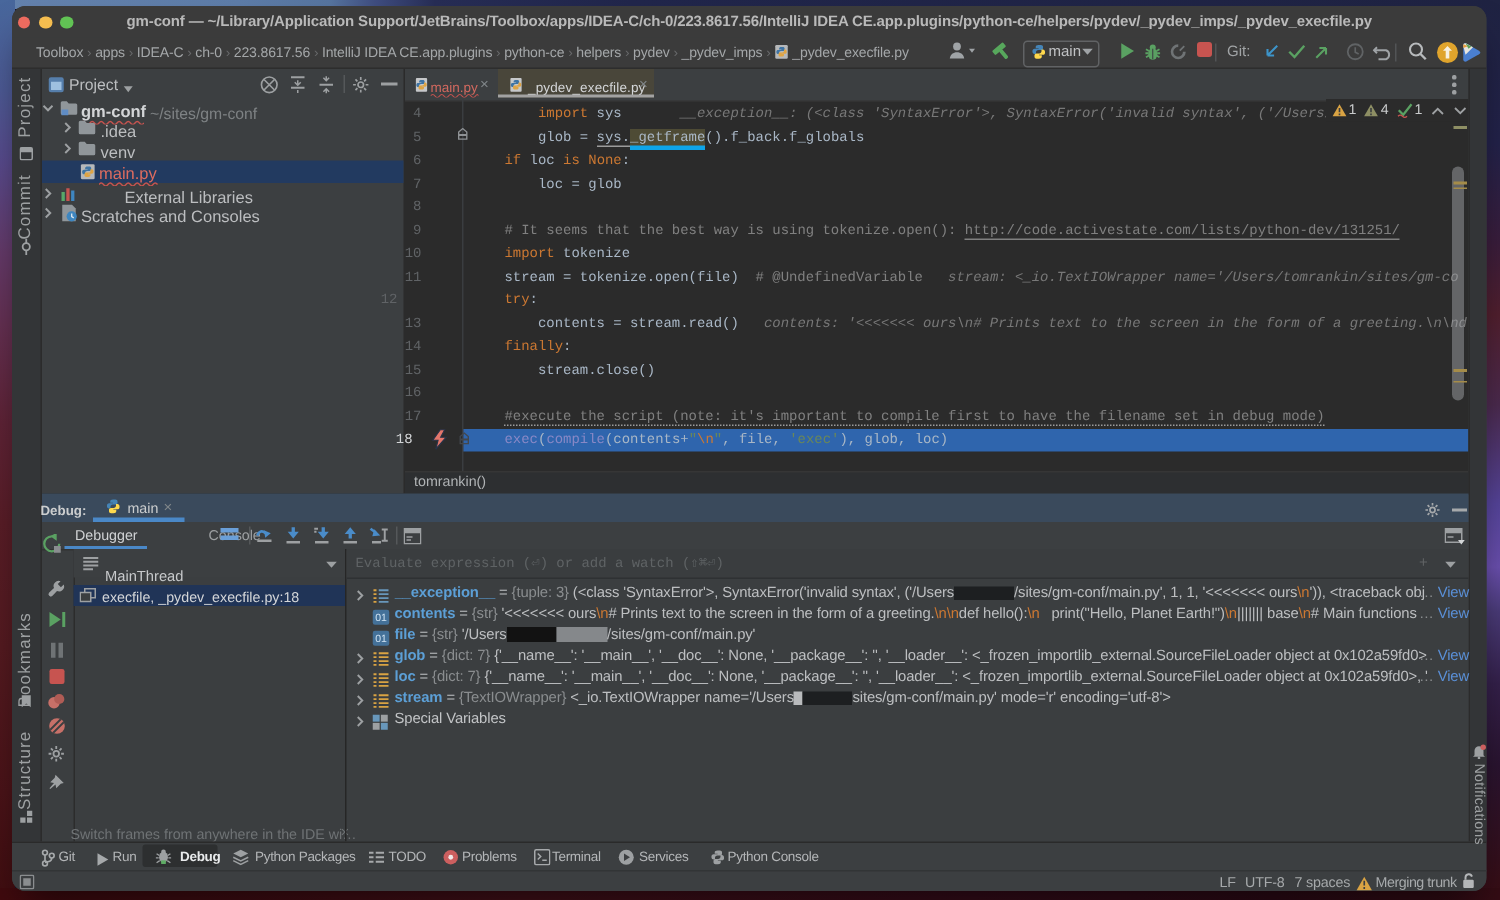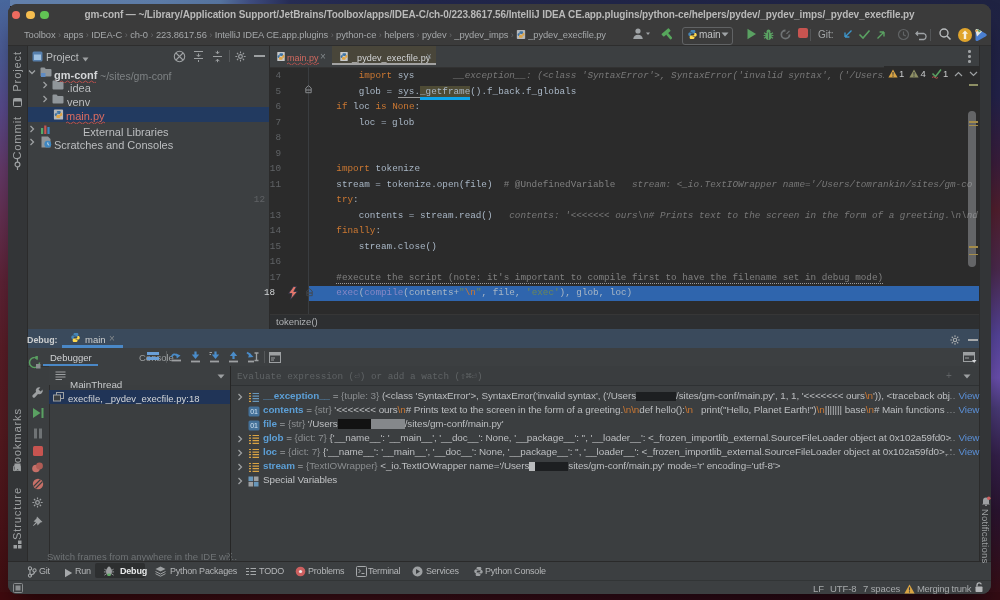--- a/index.html
+++ b/index.html
@@ -294,20 +294,21 @@
     <div class="abs mono" style="left:250px;top:219.0px;width:23px;text-align:right;font-size:9.3px;line-height:15.5px;color:#606366;">14</div>
     <div class="abs mono" style="left:250px;top:234.5px;width:23px;text-align:right;font-size:9.3px;line-height:15.5px;color:#606366;">15</div>
     <div class="abs mono" style="left:250px;top:250.0px;width:23px;text-align:right;font-size:9.3px;line-height:15.5px;color:#606366;">16</div>
     <div class="abs mono" style="left:250px;top:265.5px;width:23px;text-align:right;font-size:9.3px;line-height:15.5px;color:#606366;">17</div>
     <div class="abs mono" style="left:250px;top:281.0px;width:23px;text-align:center;font-size:9.3px;line-height:15.5px;color:#d3d5d7;">18</div>
 
     <div class="abs mono" style="left:306px;top:64.0px;font-size:9.3px;line-height:15.5px;color:#a9b7c6;white-space:pre;">        <span style="color:#cc7832">import</span> sys       <span style="color:#787878;font-style:italic">__exception__: (&lt;class 'SyntaxError'&gt;, SyntaxError('invalid syntax', ('/Users/tom</span></div>
     <div class="abs mono" style="left:306px;top:79.5px;font-size:9.3px;line-height:15.5px;color:#a9b7c6;white-space:pre;">        glob = <span style="border-bottom:1px solid #9b9b9b">sys.</span><span style="background:#4e4b35;border-bottom:3px solid #0ea5e9">_getframe</span>().f_back.f_globals</div>
     <div class="abs mono" style="left:306px;top:95.0px;font-size:9.3px;line-height:15.5px;color:#a9b7c6;white-space:pre;">    <span style="color:#cc7832">if</span> loc <span style="color:#cc7832">is</span> <span style="color:#cc7832">None</span>:</div>
     <div class="abs mono" style="left:306px;top:110.5px;font-size:9.3px;line-height:15.5px;color:#a9b7c6;white-space:pre;">        loc = glob</div>
+    <div class="abs mono" style="left:306px;top:141.5px;font-size:9.3px;line-height:15.5px;color:#a9b7c6;white-space:pre;">    <span style="color:#808080"># It seems that the best way is using tokenize.open(): <span style="border-bottom:1px solid #808080">http://code.activestate.com/lists/python-dev/131251/</span></span></div>
     <div class="abs mono" style="left:306px;top:157.0px;font-size:9.3px;line-height:15.5px;color:#a9b7c6;white-space:pre;">    <span style="color:#cc7832">import</span> tokenize</div>
     <div class="abs mono" style="left:306px;top:172.5px;font-size:9.3px;line-height:15.5px;color:#a9b7c6;white-space:pre;">    stream = tokenize.open(file)  <span style="color:#808080"># @UndefinedVariable</span>   <span style="color:#787878;font-style:italic">stream: &lt;_io.TextIOWrapper name='/Users/tomrankin/sites/gm-co</span></div>
     <div class="abs mono" style="left:306px;top:188.0px;font-size:9.3px;line-height:15.5px;color:#a9b7c6;white-space:pre;">    <span style="color:#cc7832">try</span>:</div>
     <div class="abs mono" style="left:306px;top:203.5px;font-size:9.3px;line-height:15.5px;color:#a9b7c6;white-space:pre;">        contents = stream.read()   <span style="color:#787878;font-style:italic">contents: '&lt;&lt;&lt;&lt;&lt;&lt;&lt; ours\n# Prints text to the screen in the form of a greeting.\n\nd</span></div>
     <div class="abs mono" style="left:306px;top:219.0px;font-size:9.3px;line-height:15.5px;color:#a9b7c6;white-space:pre;">    <span style="color:#cc7832">finally</span>:</div>
     <div class="abs mono" style="left:306px;top:234.5px;font-size:9.3px;line-height:15.5px;color:#a9b7c6;white-space:pre;">        stream.close()</div>
     <div class="abs mono" style="left:306px;top:265.5px;font-size:9.3px;line-height:15.5px;color:#a9b7c6;white-space:pre;">    <span style="color:#808080"><span style="border-bottom:1px dotted #9b9b9b">#execute the script (note: it's important to compile first to have the filename set in debug mode)</span></span></div>
     <div class="abs mono" style="left:306px;top:281.0px;font-size:9.3px;line-height:15.5px;color:#a9b7c6;white-space:pre;">    <span style="color:#8888c6">exec</span>(<span style="color:#8888c6">compile</span>(contents+<span style="color:#6a8759">"<span style="color:#cc7832">\n</span>"</span>, file, <span style="color:#6a8759">'exec'</span>), glob, loc)</div>
 
     <div class="abs" style="left:876px;top:62px;width:95px;height:15px;background:#2b2b2b;">
@@ -335,21 +336,21 @@
     </div>
 
     <div class="abs" style="left:961px;top:80px;width:9px;height:2px;background:#8e8f64;"></div>
     <div class="abs" style="left:960px;top:107px;width:8px;height:156px;background:rgba(170,174,178,0.45);border-radius:4px;"></div>
     <div class="abs" style="left:961px;top:117px;width:9px;height:1.6px;background:#a58c49;"></div>
     <div class="abs" style="left:961px;top:120.5px;width:9px;height:1.6px;background:#a58c49;"></div>
     <div class="abs" style="left:961px;top:242px;width:9px;height:1.6px;background:#a58c49;"></div>
     <div class="abs" style="left:961px;top:249.5px;width:9px;height:1.6px;background:#a58c49;"></div>
 
     <div class="abs" style="left:262px;top:309.5px;width:709px;height:15.5px;background:#2d2f31;border-top:1px solid #363636;"></div>
-    <div class="abs" style="left:268px;top:312px;font-size:9.5px;color:#b0b3b5;">tokenize()</div>
+    <div class="abs" style="left:268px;top:312px;font-size:9.5px;color:#b0b3b5;">tomrankin()</div>
     <div class="abs" id="stripe-r"></div>
     <div class="abs" id="debug"></div>
 
     <div class="abs" style="left:19.5px;top:325px;width:951.5px;height:18.5px;background:#3a4a5c;"></div>
     <div class="abs" style="left:19px;top:330.5px;font-size:8.9px;font-weight:bold;color:#cccecf;">Debug:</div>
     <svg class="abs" style="left:62px;top:328px" width="11" height="11" viewBox="0 0 12 12">
         <path d="M5.8 1c-1.2 0-2 .5-2 1.4v1h2.1v.35H3c-1 0-1.6.6-1.6 1.9S2 7.6 3 7.6h1v-1.2c0-.9.7-1.6 1.7-1.6h2c.7 0 1.4-.6 1.4-1.4v-1C9.1 1.5 8.4 1 7.6 1z" fill="#4584b6"></path>
         <path d="M6.2 11c1.2 0 2-.5 2-1.4v-1H6.1v-.35H9c1 0 1.6-.6 1.6-1.9S9.9 4.4 9 4.4H8v1.2C8 6.5 7.3 7.2 6.3 7.2h-2c-.7 0-1.4.6-1.4 1.4v1c0 .9.7 1.4 1.5 1.4z" fill="#ffd94d"></path>
       </svg>
     <div class="abs" style="left:77px;top:330px;font-size:9.5px;color:#cccecf;">main</div>

